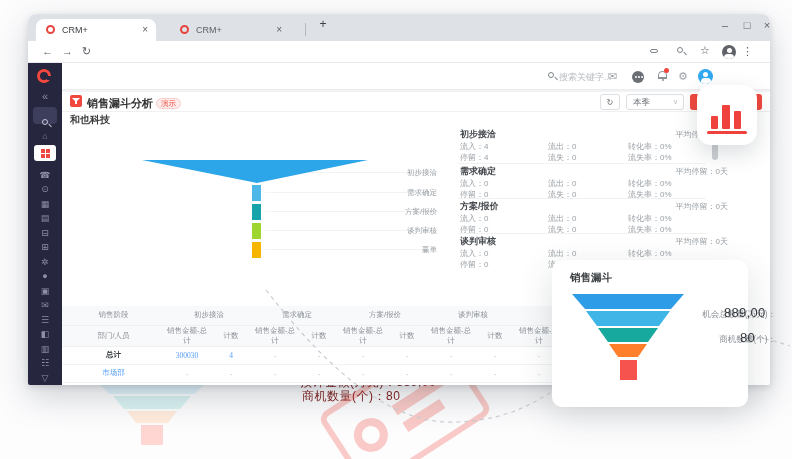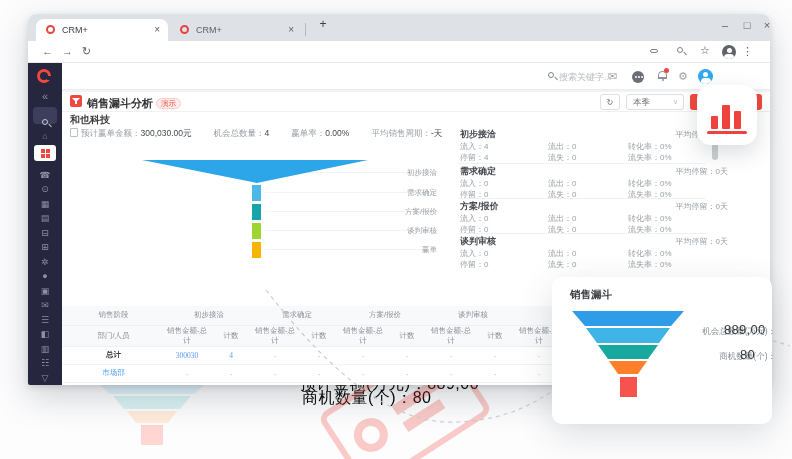--- a/index.html
+++ b/index.html
@@ -3,30 +3,30 @@
 <meta charset="utf-8">
 <style>
   html,body{margin:0;padding:0;background:#fff;}
   *{box-sizing:border-box;}
   body{font-family:"Liberation Sans","DejaVu Sans",sans-serif;}
   #stage{position:relative;width:792px;height:459px;background:#fdfdfe;overflow:hidden;}
   .abs{position:absolute;}
 
   
   .bg-band{position:absolute;}
-  .bg-text{position:absolute;color:#000000;font-size:16px;letter-spacing:.5px;}
+  .bg-text{position:absolute;color:#7f1d1d;font-size:12px;letter-spacing:.5px;}
   .stamp{position:absolute;left:330px;top:368px;width:150px;height:92px;border:6px solid #ee3b2f;border-radius:10px;transform:rotate(-33deg);opacity:.26;}
   .stamp .ring{position:absolute;left:12px;top:22px;width:34px;height:34px;border:8px solid #ee3b2f;border-radius:50%;}
   .stamp .bar1{position:absolute;left:62px;top:26px;width:58px;height:11px;background:#ee3b2f;}
   .stamp .bar2{position:absolute;left:62px;top:46px;width:44px;height:11px;background:#ee3b2f;}
 
   
   #win{position:absolute;left:28px;top:14px;width:742px;height:371px;border-radius:8px 8px 2px 2px;box-shadow:0 12px 34px rgba(40,50,60,.22),0 2px 6px rgba(40,50,60,.15);background:#fff;overflow:hidden;}
   #tabbar{position:absolute;left:0;top:0;width:742px;height:27px;background:#dee1e6;border-radius:8px 8px 0 0;}
-  .tab{position:absolute;top:5px;height:22px;width:132px;font-size:9px;color:#3c4043;}
+  .tab{position:absolute;top:5px;height:22px;width:120px;font-size:9px;color:#3c4043;}
   .tab.active{background:#fff;border-radius:8px 8px 0 0;}
   .tab .favicon{position:absolute;left:10px;top:6px;}
   .tab .tlabel{position:absolute;left:26px;top:6px;}
   .tab .tclose{position:absolute;right:8px;top:5px;color:#5f6368;font-size:10px;}
   .ring{display:inline-block;border-radius:50%;}
   .fav-ring{width:9px;height:9px;border:2.5px solid #e8433d;}
   .vsep{position:absolute;top:9px;width:1px;height:13px;background:#b6b9bd;}
   .winctl{position:absolute;top:5px;color:#5f6368;font-size:11px;width:18px;text-align:center;}
   #urlbar{position:absolute;left:0;top:27px;width:742px;height:22px;background:#fff;border-bottom:1px solid #e8eaed;}
   .navic{position:absolute;top:4px;color:#5f6368;font-size:11px;}
@@ -94,21 +94,21 @@
   
   #otable{position:absolute;left:62px;top:306px;border-collapse:collapse;table-layout:fixed;font-size:7.5px;padding-left:17px;}
   #otable th{font-weight:normal;color:#8a9097;background:#f8f9fa;border-bottom:1px solid #eef0f2;height:19px;padding:0;text-align:center;}
   #otable td{color:#b5bac0;border-bottom:1px solid #f2f3f5;height:18px;padding:0;text-align:center;}
   #otable .rowname{color:#3c4043;font-weight:bold;}
   #otable .link{color:#569ff7;font-family:Liberation Serif, serif;}
   .scrollthumb{position:absolute;left:712px;top:126px;width:6px;height:34px;background:#cdd0d4;border-radius:3px;}
 
   
   #dashline{position:absolute;left:0;top:0;width:792px;height:459px;pointer-events:none;}
-  #floatcard{position:absolute;left:552px;top:277px;width:220px;height:147px;background:#fff;border-radius:10px;box-shadow:0 10px 34px rgba(50,60,70,.16);}
+  #floatcard{position:absolute;left:552px;top:260px;width:196px;height:147px;background:#fff;border-radius:10px;box-shadow:0 10px 34px rgba(50,60,70,.16);}
   #floatcard .fc-title{position:absolute;left:18px;top:11px;font-size:10.5px;font-weight:bold;color:#3c4043;}
   .fc-band{position:absolute;}
   .fc-label{position:absolute;font-size:8.5px;color:#8a9097;text-align:right;}
   .fc-val{font-size:13px;color:#35393d;letter-spacing:.3px;}
   #iconcard{position:absolute;left:697px;top:85px;width:60px;height:60px;background:#fff;border-radius:14px;box-shadow:0 8px 22px rgba(50,60,70,.18);}
   #iconcard .base{position:absolute;left:10px;top:46px;width:40px;height:3px;background:#f0423d;border-radius:2px;}
   #iconcard .b1{position:absolute;left:14px;top:31px;width:7px;height:13px;background:#f0423d;border-radius:1px;}
   #iconcard .b2{position:absolute;left:25px;top:20px;width:8px;height:24px;background:#f0423d;border-radius:1px;}
   #iconcard .b3{position:absolute;left:37px;top:26px;width:7px;height:18px;background:#f0423d;border-radius:1px;}
 </style>
@@ -203,26 +203,20 @@
   <div id="pbadge">演示</div>
   <div class="toolbtn" style="left:600px;width:20px">↻</div>
   <div class="toolbtn" style="left:626px;width:58px;text-align:left;padding-left:6px">
     <span>本季</span>
     <span style="position:absolute;right:5px;top:0;color:#b7bcc1;font-size:7px">∨</span>
   </div>
   <div id="btn-red"></div>
   <div class="tooldiv"></div>
 
   <div id="company">和也科技</div>
-  <div id="summary">
-    <span><span class="sum-ic"></span><span>预计赢单金额：</span><span class="v">300,030.00元</span></span>
-    <span><span>机会总数量：</span><span class="v">4</span></span>
-    <span><span>赢单率：</span><span class="v">0.00%</span></span>
-    <span><span>平均销售周期：</span><span class="v">-天</span></span>
-  </div>
 
   <div class="guide" style="top:172px"></div>
   <div class="guide" style="top:192px"></div>
   <div class="guide" style="top:211px"></div>
   <div class="guide" style="top:230px"></div>
   <div class="guide" style="top:249px"></div>
   <div id="big-tri" style="background:#2ca6e8"></div>
   <div class="stemseg" style="top:185px;background:#4db7e8"></div>
   <div class="stemseg" style="top:204px;background:#16a3a9"></div>
   <div class="stemseg" style="top:223px;background:#9ed531"></div>

